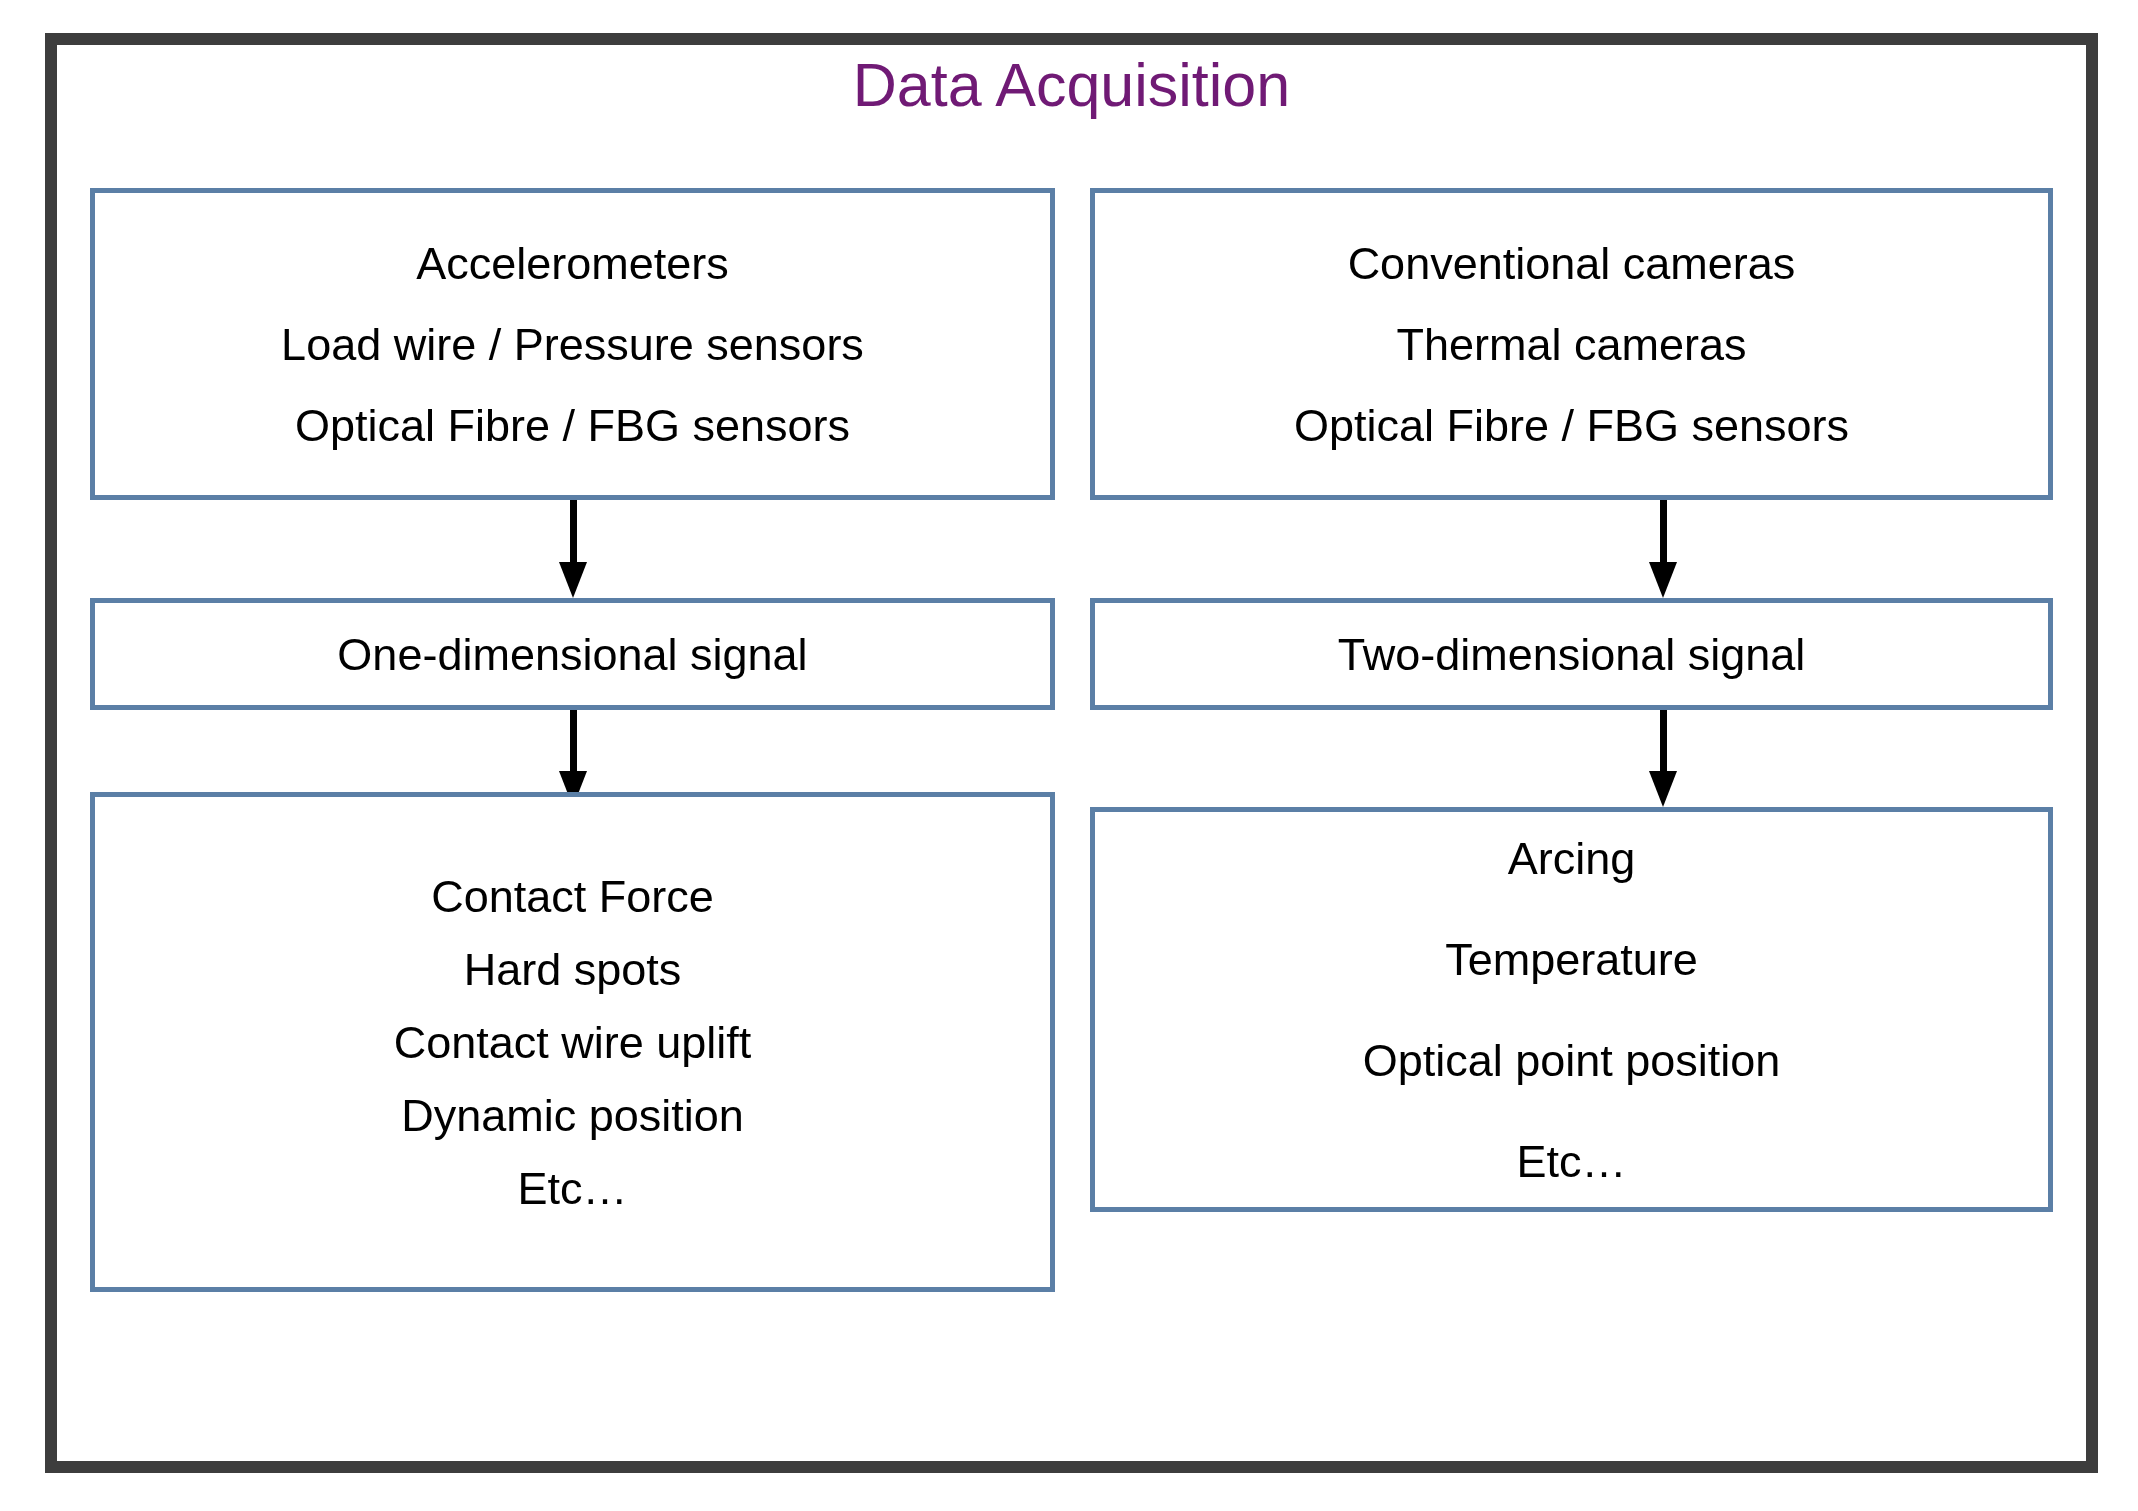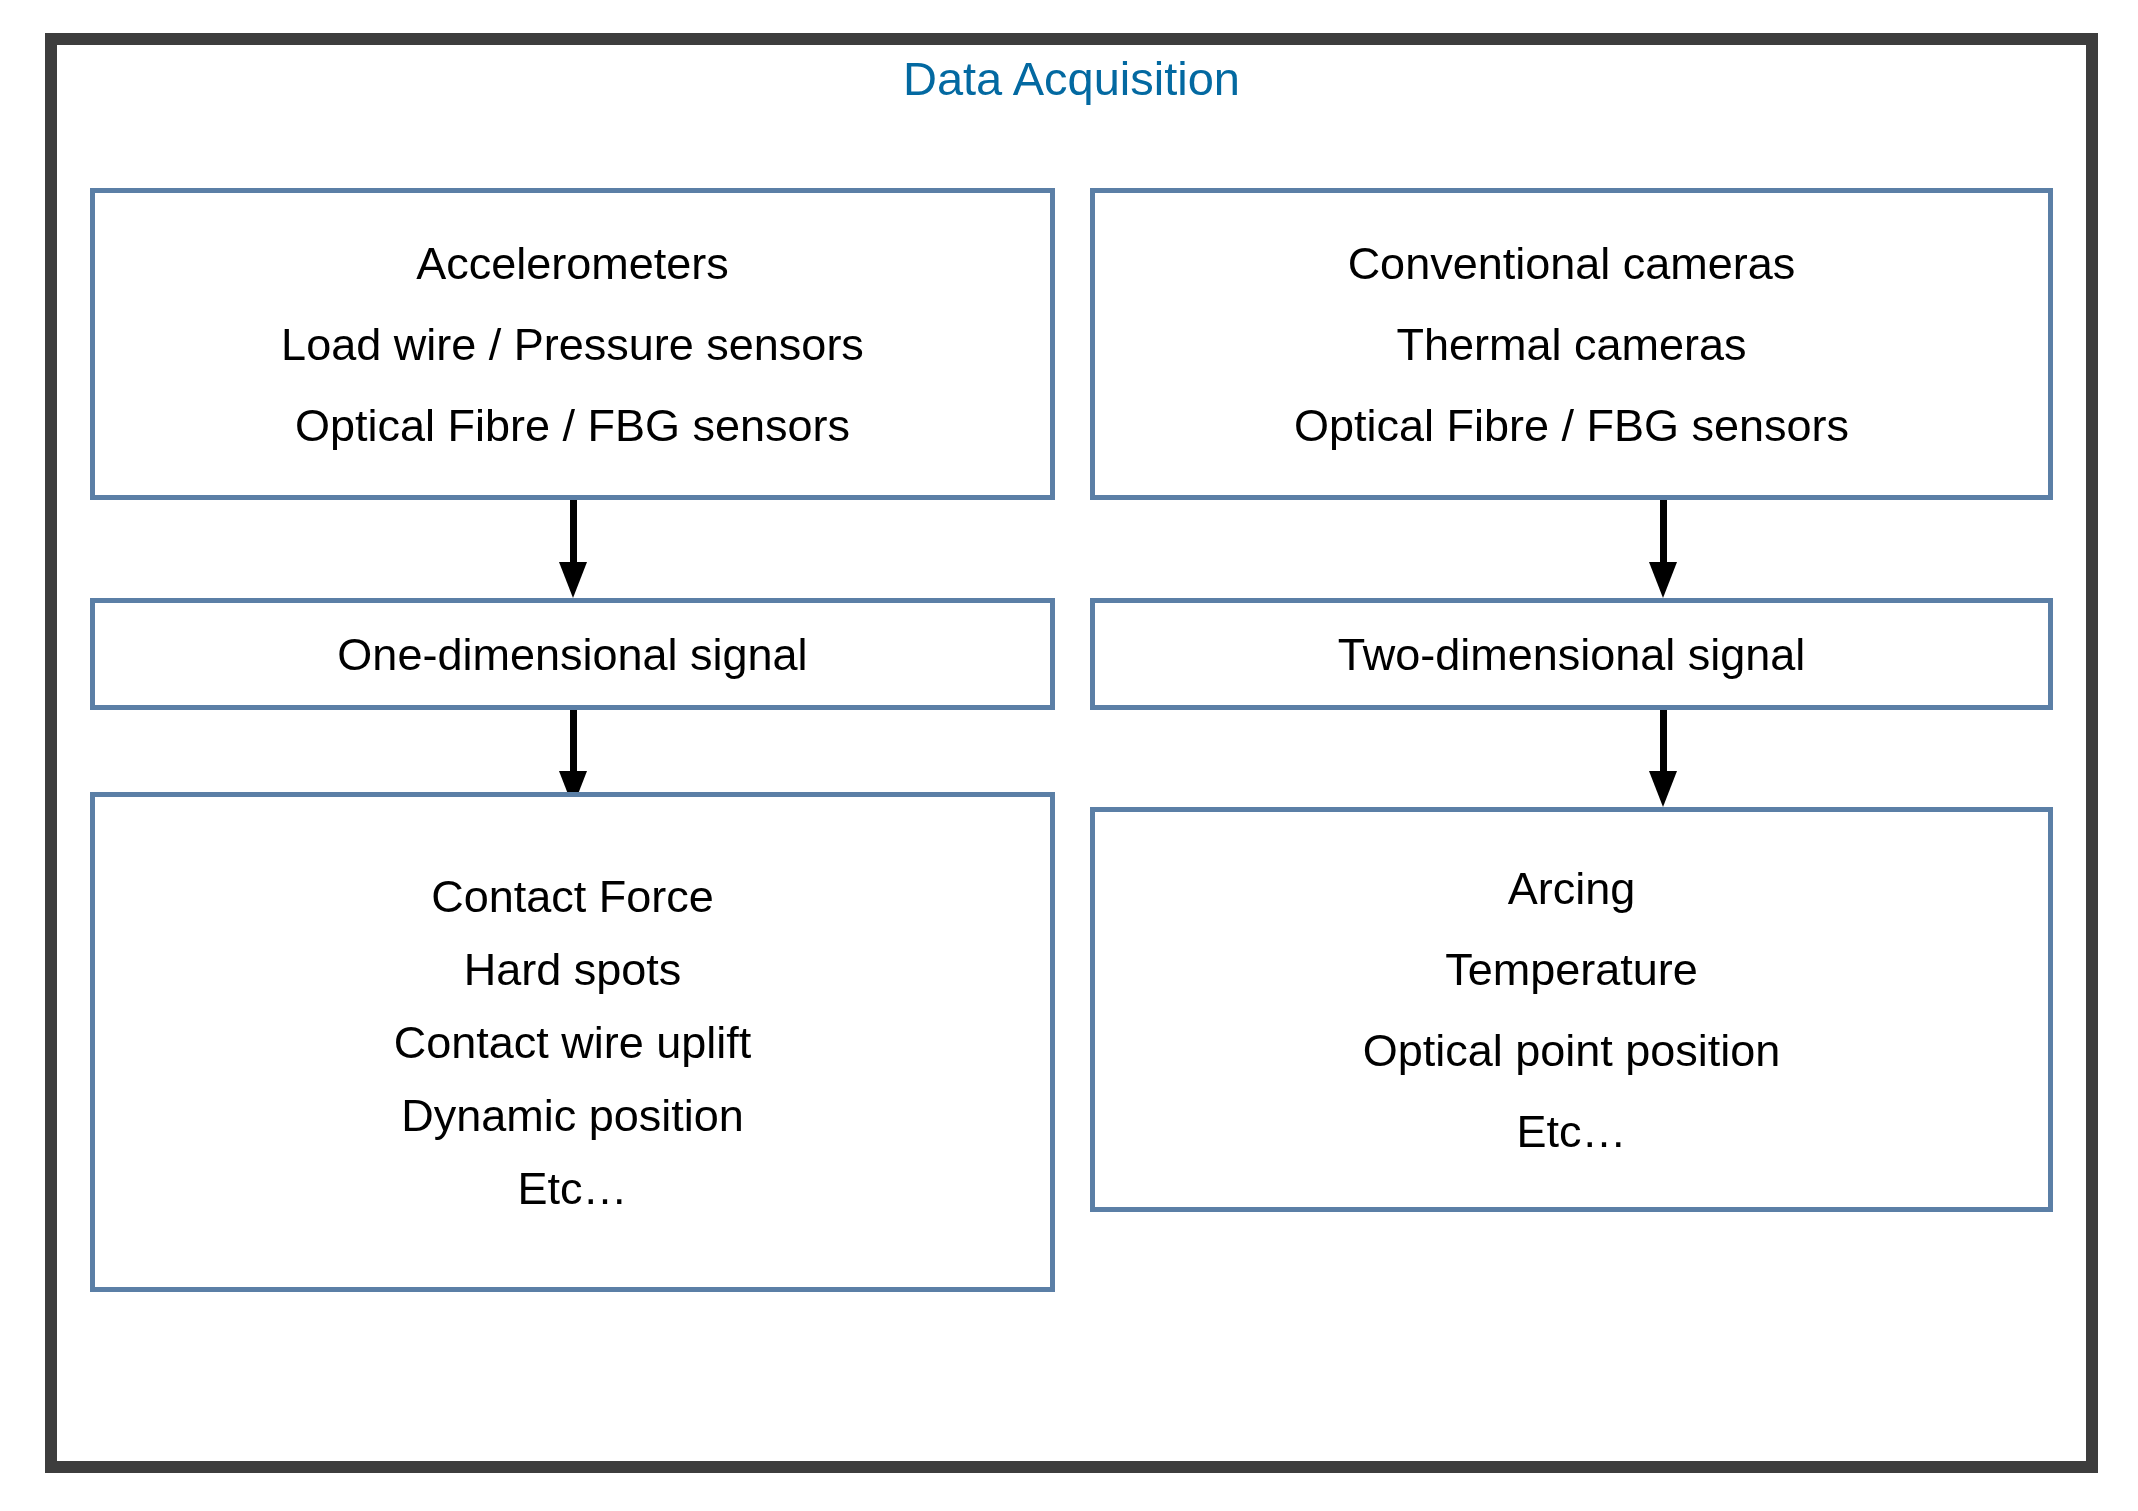--- a/index.html
+++ b/index.html
@@ -28,23 +28,23 @@
     border: 12px solid #3d3d3d;
     background: #ffffff;
   }
   
   #diagram-title {
     position: absolute;
     left: 45px;
     top: 55px;
     width: 2053px;
     text-align: center;
-    font-size: 47px;
+    font-size: 61px;
     line-height: 1.0;
-    color: #0369a1;
+    color: #701a75;
     white-space: nowrap;
   }
   
   .box {
     position: absolute;
     box-sizing: border-box;
     border: 5px solid #5b7fa6;
     background: #ffffff;
     display: flex;
     flex-direction: column;
@@ -64,21 +64,21 @@
   #box-signal-1d   { left: 90px;   top: 598px;  width: 965px; height: 112px; text-align: center; }
   #box-signal-2d   { left: 1090px; top: 598px;  width: 963px; height: 112px; }
   #box-outputs-1d  { left: 90px;   top: 792px;  width: 965px; height: 500px; }
   #box-outputs-2d  { left: 1090px; top: 807px;  width: 963px; height: 405px; }
 
   
   #box-sensors-1d .line,
   #box-sensors-2d .line { margin: 18px 0; }
   
   #box-outputs-1d .line { margin: 14px 0; }
-  #box-outputs-2d .line { margin: 18px 0; }
+  #box-outputs-2d .line { margin: 28px 0; }
 
   
   .arrow {
     position: absolute;
     width: 40px;
   }
   .arrow .shaft {
     position: absolute;
     left: 17px;
     top: 0;

